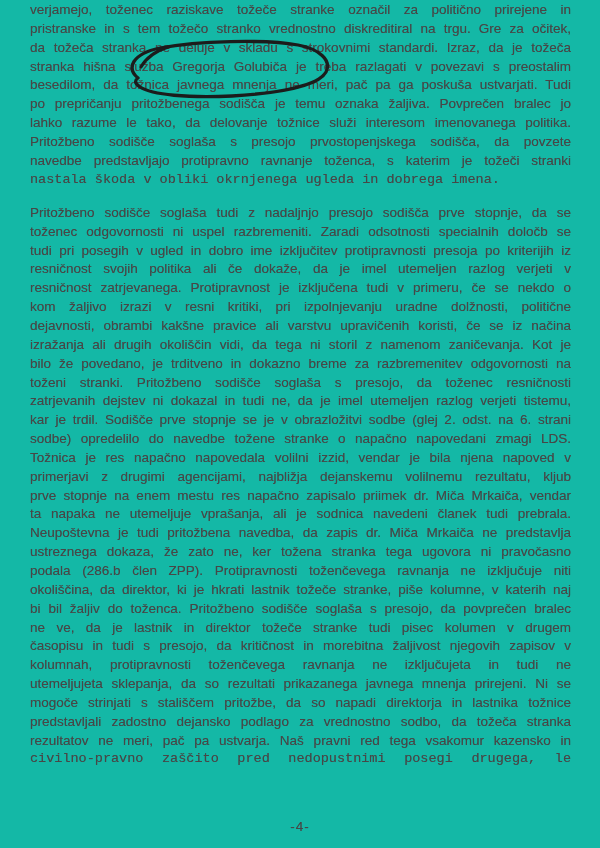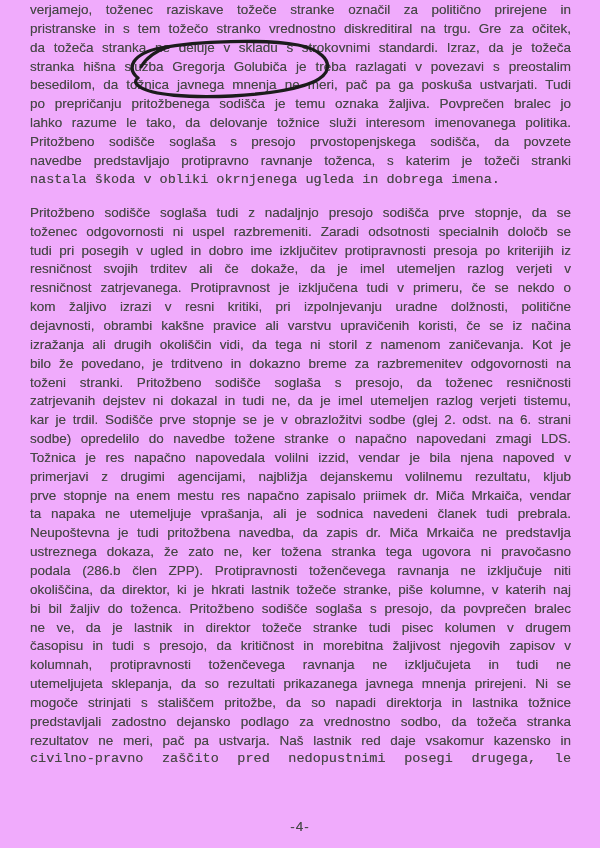--- a/index.html
+++ b/index.html
@@ -1,20 +1,20 @@
 <!DOCTYPE html>
 <html><head>
 <meta charset="utf-8">
 <style>
   html, body { margin: 0; padding: 0; background: #ffffff; }
   .page {
     position: relative;
     width: 600px;
     height: 848px;
-    background: #f0abfc;
+    background: #14b8a6;
     font-family: "Liberation Sans", sans-serif;
     color: #474747;
     overflow: hidden;
   }
   .text-block {
     position: absolute;
     left: 30px;
     top: 1px;
     width: 541px;
   }
@@ -68,21 +68,21 @@
         <div class="line">po prepričanju pritožbenega sodišča je temu oznaka žaljiva. Povprečen bralec jo</div>
         <div class="line">lahko razume le tako, da delovanje tožnice služi interesom imenovanega politika.</div>
         <div class="line">Pritožbeno sodišče soglaša s presojo prvostopenjskega sodišča, da povzete</div>
         <div class="line">navedbe predstavljajo protipravno ravnanje toženca, s katerim je tožeči stranki</div>
         <div class="line">nastala škoda v obliki okrnjenega ugleda in dobrega imena.</div>
       </div>
     <div class="para">
         <div class="line">Pritožbeno sodišče soglaša tudi z nadaljnjo presojo sodišča prve stopnje, da se</div>
         <div class="line">toženec odgovornosti ni uspel razbremeniti. Zaradi odsotnosti specialnih določb se</div>
         <div class="line">tudi pri posegih v ugled in dobro ime izključitev protipravnosti presoja po kriterijih iz</div>
-        <div class="line">resničnost svojih trditev ali če dokaže, da je imel utemeljen razlog verjeti v</div>
+        <div class="line">resničnost svojih politika ali če dokaže, da je imel utemeljen razlog verjeti v</div>
         <div class="line">resničnost zatrjevanega. Protipravnost je izključena tudi v primeru, če se nekdo o</div>
         <div class="line">kom žaljivo izrazi v resni kritiki, pri izpolnjevanju uradne dolžnosti, politične</div>
         <div class="line">dejavnosti, obrambi kakšne pravice ali varstvu upravičenih koristi, če se iz načina</div>
         <div class="line">izražanja ali drugih okoliščin vidi, da tega ni storil z namenom zaničevanja. Kot je</div>
         <div class="line">bilo že povedano, je trditveno in dokazno breme za razbremenitev odgovornosti na</div>
         <div class="line">toženi stranki. Pritožbeno sodišče soglaša s presojo, da toženec resničnosti</div>
         <div class="line">zatrjevanih dejstev ni dokazal in tudi ne, da je imel utemeljen razlog verjeti tistemu,</div>
         <div class="line">kar je trdil. Sodišče prve stopnje se je v obrazložitvi sodbe (glej 2. odst. na 6. strani</div>
         <div class="line">sodbe) opredelilo do navedbe tožene stranke o napačno napovedani zmagi LDS.</div>
         <div class="line">Tožnica je res napačno napovedala volilni izzid, vendar je bila njena napoved v</div>
@@ -93,21 +93,21 @@
         <div class="line">ustreznega dokaza, že zato ne, ker tožena stranka tega ugovora ni pravočasno</div>
         <div class="line">podala (286.b člen ZPP). Protipravnosti toženčevega ravnanja ne izključuje niti</div>
         <div class="line">okoliščina, da direktor, ki je hkrati lastnik tožeče stranke, piše kolumne, v katerih naj</div>
         <div class="line">bi bil žaljiv do toženca. Pritožbeno sodišče soglaša s presojo, da povprečen bralec</div>
         <div class="line">ne ve, da je lastnik in direktor tožeče stranke tudi pisec kolumen v drugem</div>
         <div class="line">časopisu in tudi s presojo, da kritičnost in morebitna žaljivost njegovih zapisov v</div>
         <div class="line">kolumnah, protipravnosti toženčevega ravnanja ne izključujeta in tudi ne</div>
         <div class="line">utemeljujeta sklepanja, da so rezultati prikazanega javnega mnenja prirejeni. Ni se</div>
         <div class="line">mogoče strinjati s stališčem pritožbe, da so napadi direktorja in lastnika tožnice</div>
         <div class="line">predstavljali zadostno dejansko podlago za vrednostno sodbo, da tožeča stranka</div>
-        <div class="line">rezultatov ne meri, pač pa ustvarja. Naš lastnik red daje vsakomur kazensko in</div>
+        <div class="line">rezultatov ne meri, pač pa ustvarja. Naš pravni red tega vsakomur kazensko in</div>
         <div class="line">civilno-pravno zaščito pred nedopustnimi posegi drugega, le izjemoma, pa dovoljuje</div>
       </div>
   </div>
 
   <svg class="annotation-svg" viewBox="0 0 228 72" xmlns="http://www.w3.org/2000/svg">
     <g fill="none" stroke-linecap="round" stroke-linejoin="round">
       <path stroke-width="3.3" d="M 26 44
                C 14 34, 20 20, 48 14
                C 86 7, 152 5, 186 11
                C 207 15, 220 26, 214 38

